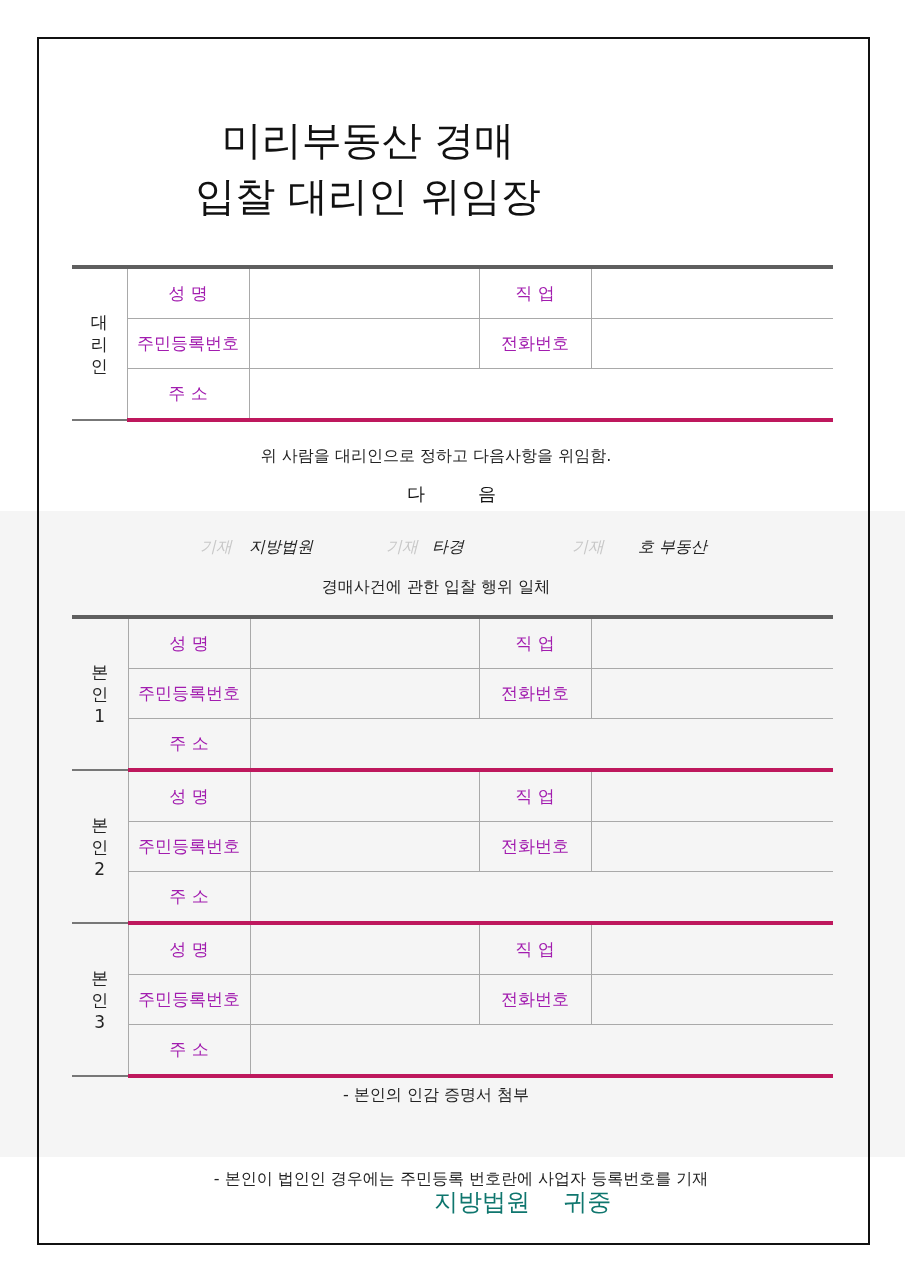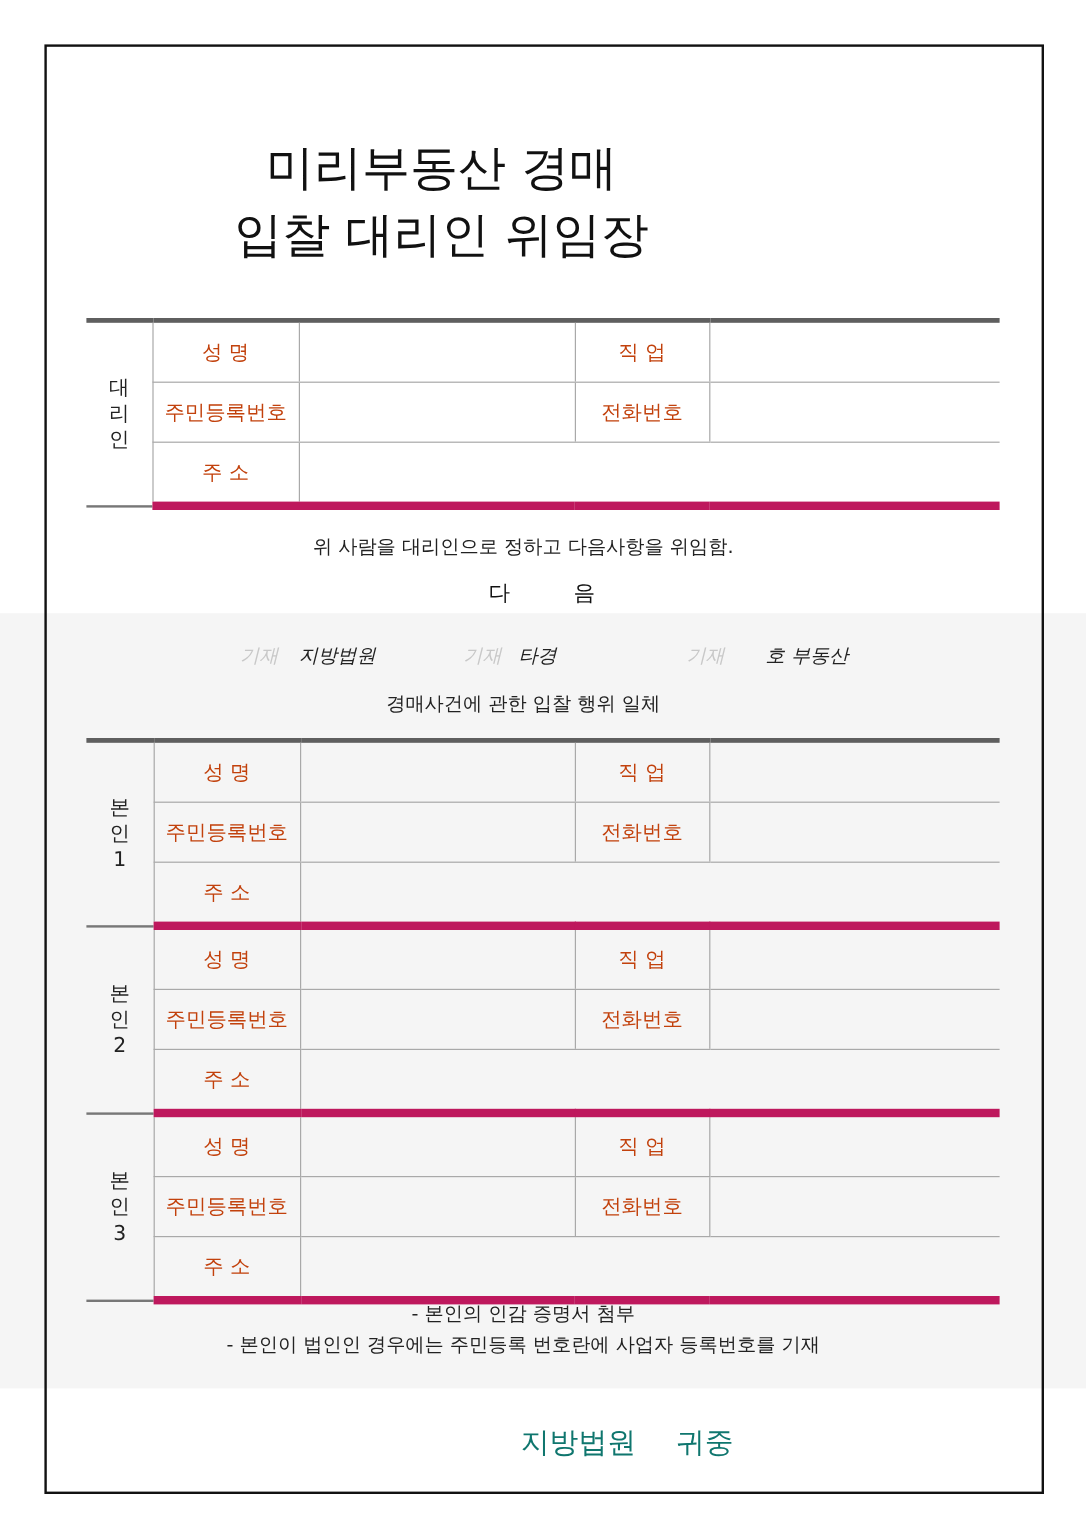--- a/index.html
+++ b/index.html
@@ -12,24 +12,24 @@
            font-size:40px; color:#111; line-height:1; letter-spacing:0px; }
   .t1 { top:120px; }
   .t2 { top:176px; }
 
   table.form { position:absolute; left:72px; width:761px; border-collapse:collapse;
                table-layout:fixed; font-size:17px; }
   table.form td { height:49px; border-bottom:1px solid #a9a9a9; border-left:1px solid #a9a9a9;
                   text-align:center; padding:0; vertical-align:middle; }
   table.form tr:first-child td { border-top:4px solid #5f5f5f; }
   table.form td.group { border-left:none; line-height:22px; font-size:17px; }
-  table.form tr.last td { border-bottom:7px solid #be185d; }
+  table.form tr.last td { border-bottom:4px solid #be185d; }
   table.form td.group { border-bottom:2px solid #777; }
   table.form td.val { background:transparent; }
-  table.form td.lab { color:#c2410c; }
+  table.form td.lab { color:#a21caf; }
 
   .center-line { position:absolute; left:0; width:872px; text-align:center; font-size:16px; color:#222; }
   .daeum { position:absolute; top:482px; font-size:18px; color:#111; }
   .fillrow { position:absolute; top:537px; font-size:16px;font-style:italic; }
   .ph { color:#c8c8c8; }
   .fv { color:#222; }
   .court { position:absolute; top:1186px; left:434px; font-size:24px; color:#0f766e; }
 
   table.p2 td.group { border-bottom:2px solid #777; }
 </style>
@@ -160,19 +160,19 @@
     <td class="val"></td>
   </tr>
   <tr class="last">
     <td class="lab">주 소</td>
     <td class="val" colspan="3"></td>
   </tr>
 </tbody>
   </table>
 
 <div class="center-line" style="top:1085px;">- 본인의 인감 증명서 첨부</div>
-<div class="center-line" style="top:1111px;">- 본인이 법인인 경우에는 주민등록 번호란에 사업자 등록번호를 기재</div>
+<div class="center-line" style="top:1169px;padding-left:25px;">- 본인이 법인인 경우에는 주민등록 번호란에 사업자 등록번호를 기재</div>
 
 <div class="court">
   <span>지방법원</span>
   <span style="display:inline-block;width:18px;"></span>
   <span>귀중</span>
 </div>
 
 </body></html>

